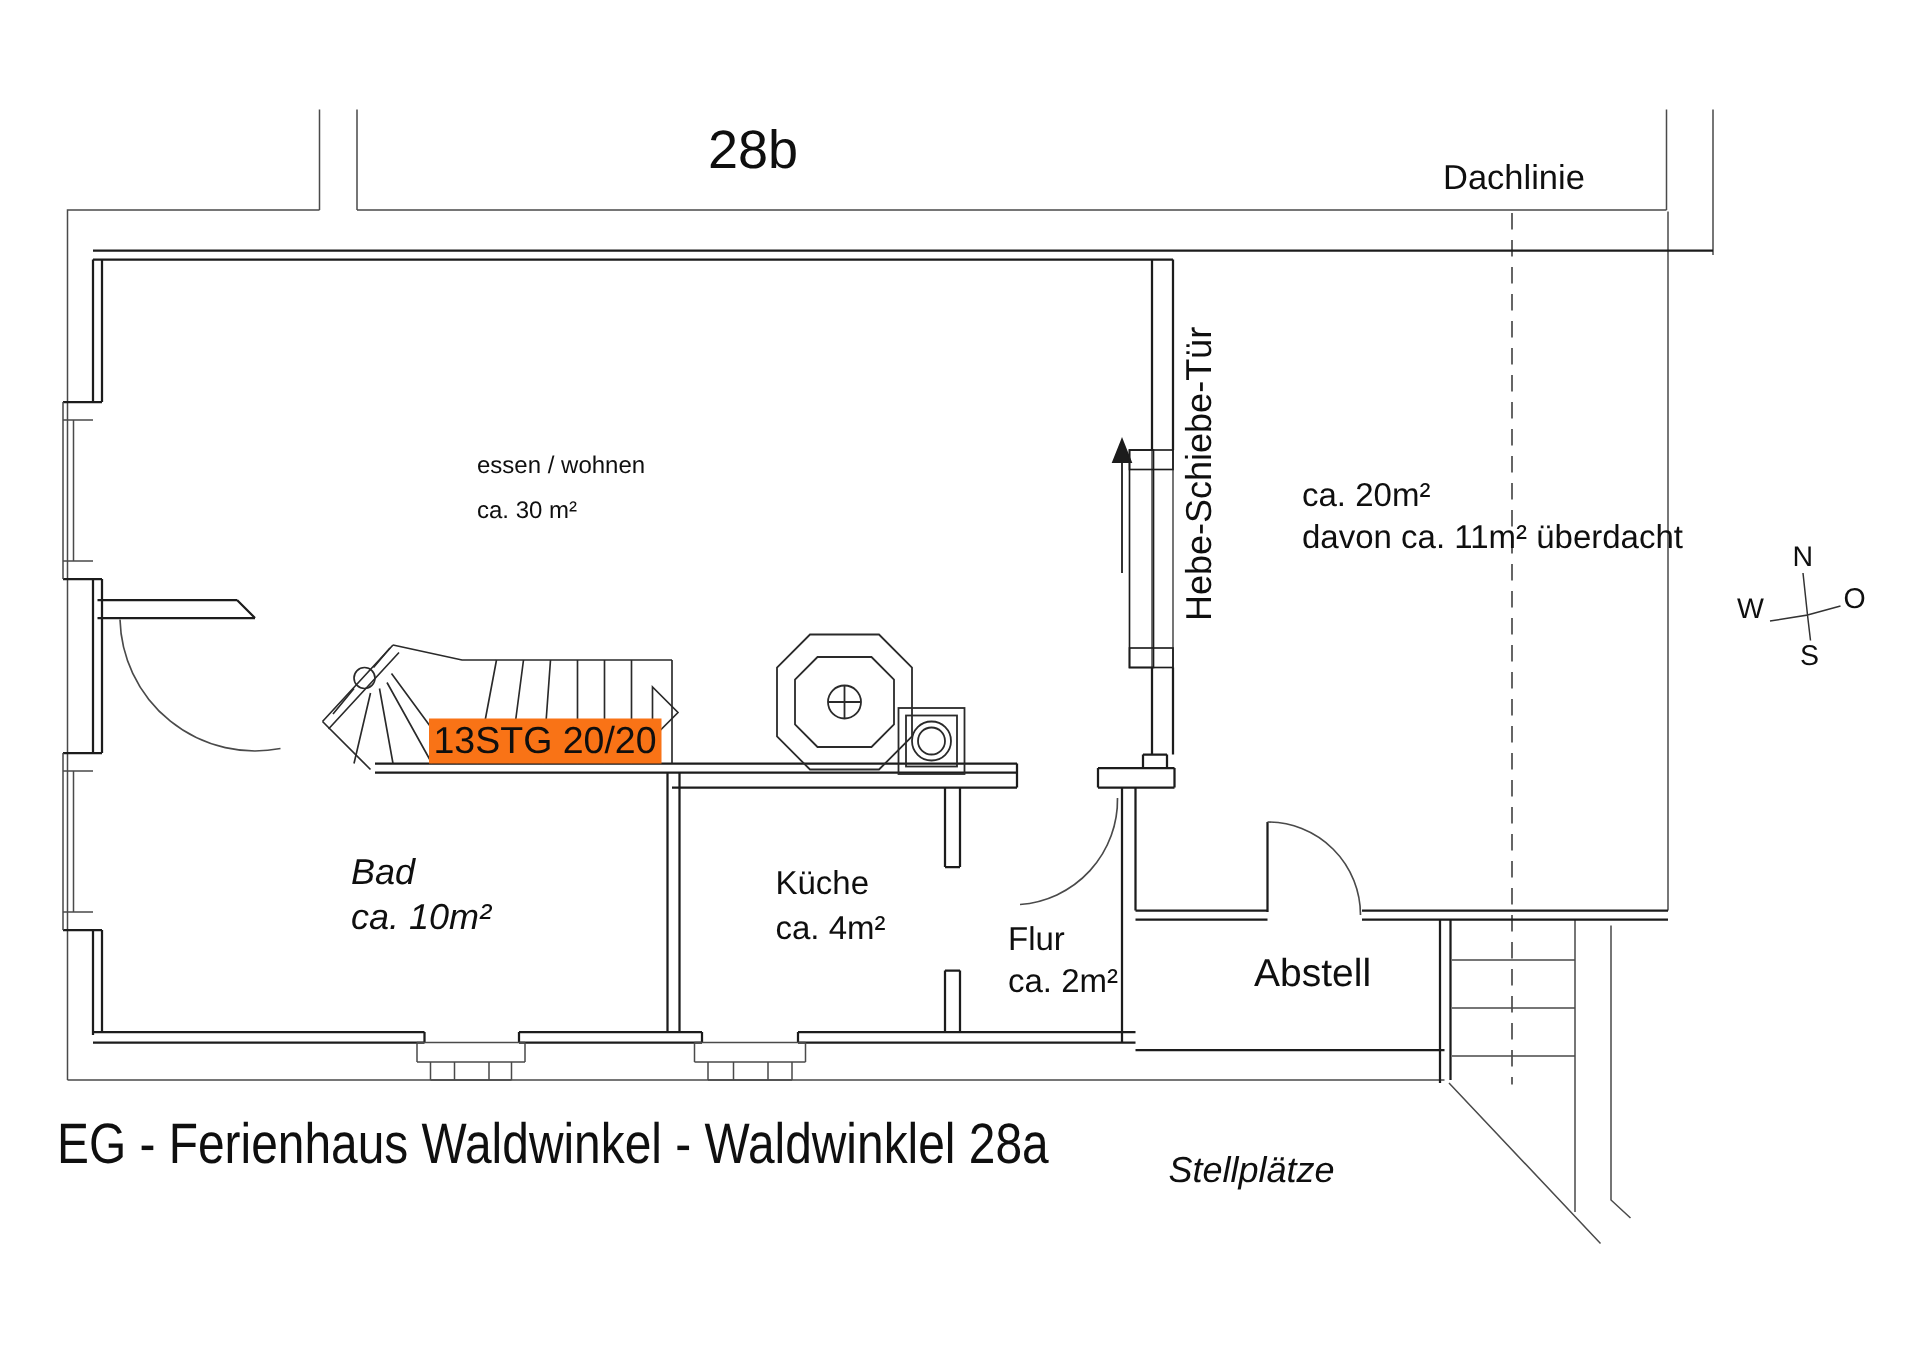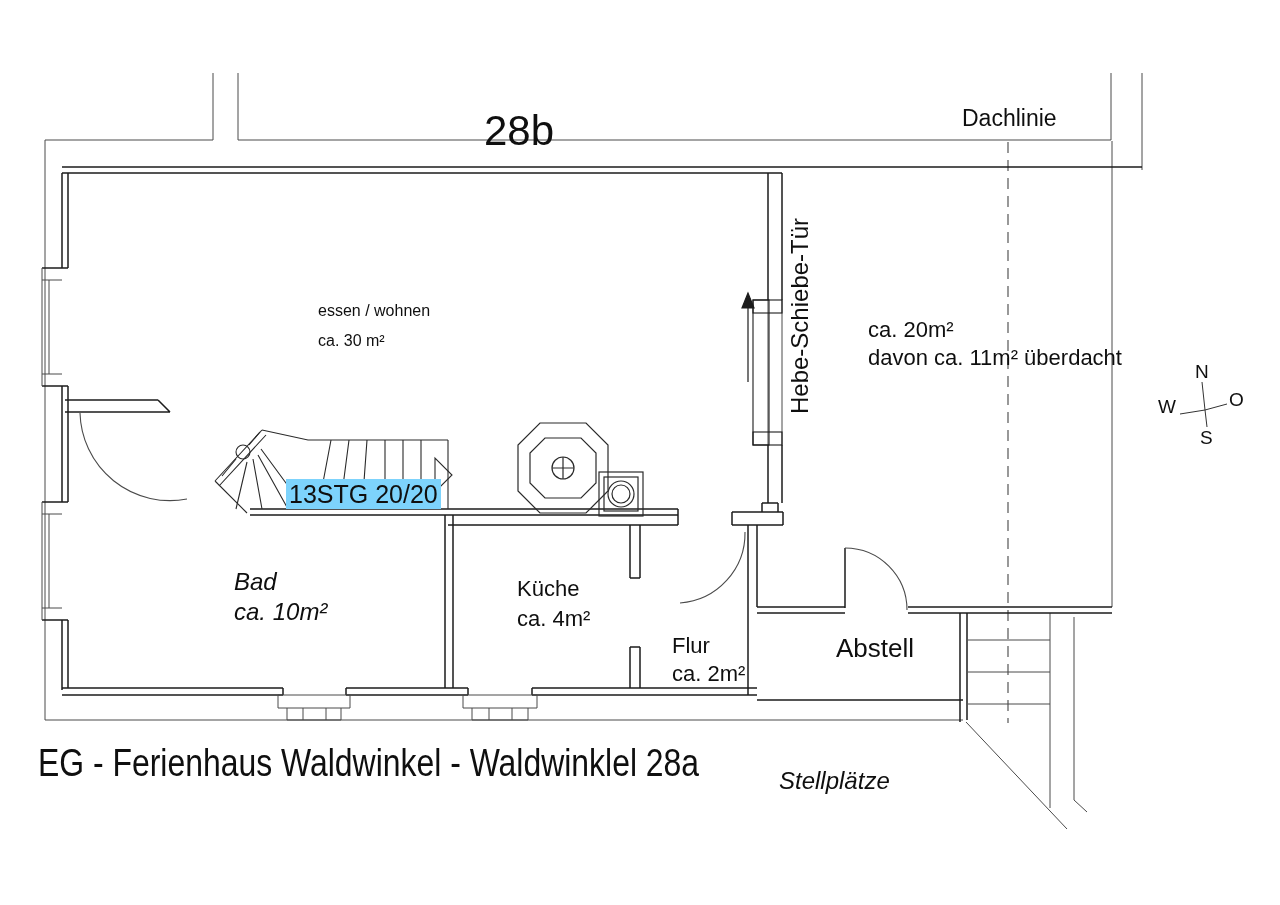--- a/index.html
+++ b/index.html
@@ -3,21 +3,21 @@
 <meta charset="utf-8">
 <style>
   html,body{margin:0;padding:0;background:#ffffff;}
   body{width:1280px;height:905px;position:relative;overflow:hidden;
        font-family:"Liberation Sans", sans-serif;color:#0f0f0f;}
   #plan-svg{position:absolute;left:0;top:0;}
   .lbl{position:absolute;white-space:nowrap;color:#0f0f0f;line-height:1.2;}
   .lbl .line{white-space:nowrap;}
   .rot{transform:rotate(-90deg);transform-origin:0 0;}
   .condensed{transform:scale(0.84,1);transform-origin:0 0;}
-  .onstairs{background:#7dd3fc;padding:0 3px;}
+  .onstairs{background:#f97316;padding:0 3px;}
 </style>
 </head>
 <body>
 
 <svg id="plan-svg" width="1280" height="905" viewBox="0 0 1280 905">
 
   <g stroke="#4a4a4a" stroke-width="1" fill="none">
     <path d="M45,720 V140 H213 M238,140 H1111 M213,73 V140 M238,73 V140 M1111,73 V140 M1142,73 V170 M45,720 H963"></path>
   </g>
 
@@ -104,21 +104,21 @@
     <rect x="604" y="477" width="34" height="34"></rect>
     <circle cx="621" cy="494" r="13"></circle>
     <circle cx="621" cy="494" r="9"></circle>
   </g>
 
   <g stroke="#333333" stroke-width="1" fill="none">
     <path d="M1202,382 L1205,410 L1180,414 M1205,410 L1227,404 M1205,410 L1207,427"></path>
   </g>
 </svg>
 
-<div class="lbl" style="left:484px;top:78px;font-size:42px;margin-top:28px;">28b</div>
+<div class="lbl" style="left:472px;top:78px;font-size:36px;">28b</div>
 
 <div class="lbl" style="left:962px;top:105px;font-size:23px;">Dachlinie</div>
 
 <div class="lbl" style="left:318px;top:296px;font-size:16px;line-height:30px;">
   <div class="line">essen / wohnen</div>
   <div class="line">ca. 30 m²</div>
 </div>
 
 <div class="lbl rot" style="left:786px;top:414px;font-size:24px;">Hebe-Schiebe-Tür</div>
 
@@ -132,21 +132,21 @@
 <div class="lbl" style="left:234px;top:567px;font-size:24px;line-height:30px;font-style:italic;">
   <div class="line">Bad</div>
   <div class="line">ca. 10m²</div>
 </div>
 
 <div class="lbl" style="left:517px;top:574px;font-size:22px;line-height:30px;">
   <div class="line">Küche</div>
   <div class="line">ca. 4m²</div>
 </div>
 
-<div class="lbl" style="left:672px;top:612px;font-size:22px;line-height:28px;margin-top:20px;">
+<div class="lbl" style="left:672px;top:612px;font-size:22px;line-height:28px;">
   <div class="line">Flur</div>
   <div class="line">ca. 2m²</div>
 </div>
 
 <div class="lbl" style="left:836px;top:633px;font-size:26px;text-align:right;">Abstell</div>
 
 <div class="lbl condensed" style="left:38px;top:741px;font-size:38px;">EG - Ferienhaus Waldwinkel - Waldwinklel 28a</div>
 
 <div class="lbl" style="left:779px;top:767px;font-size:24px;font-style:italic;">Stellplätze</div>
 

